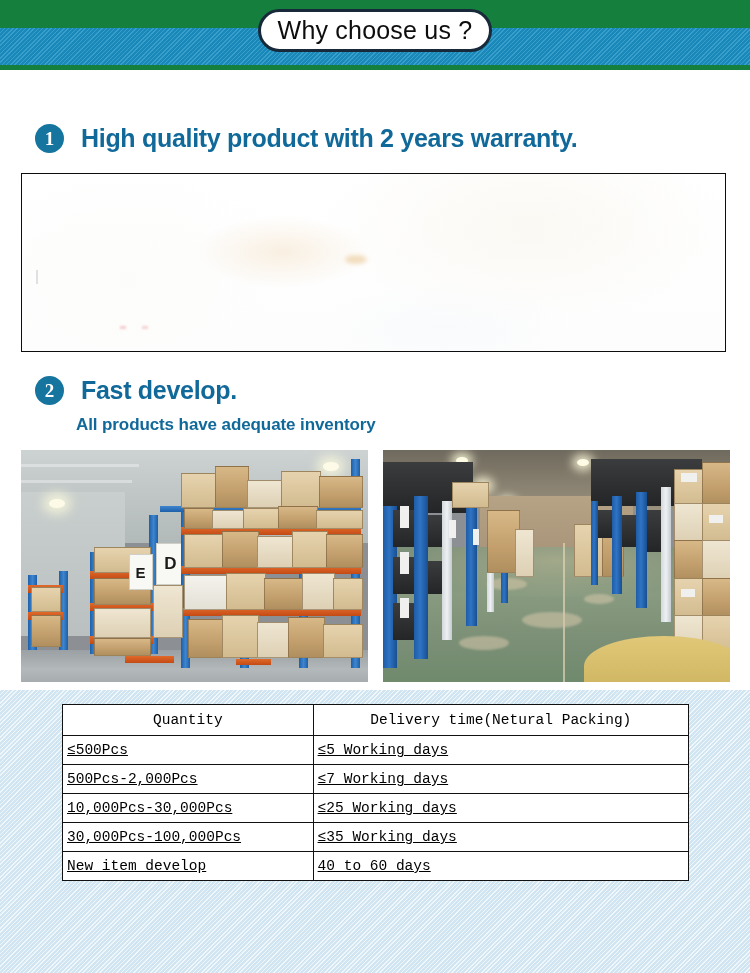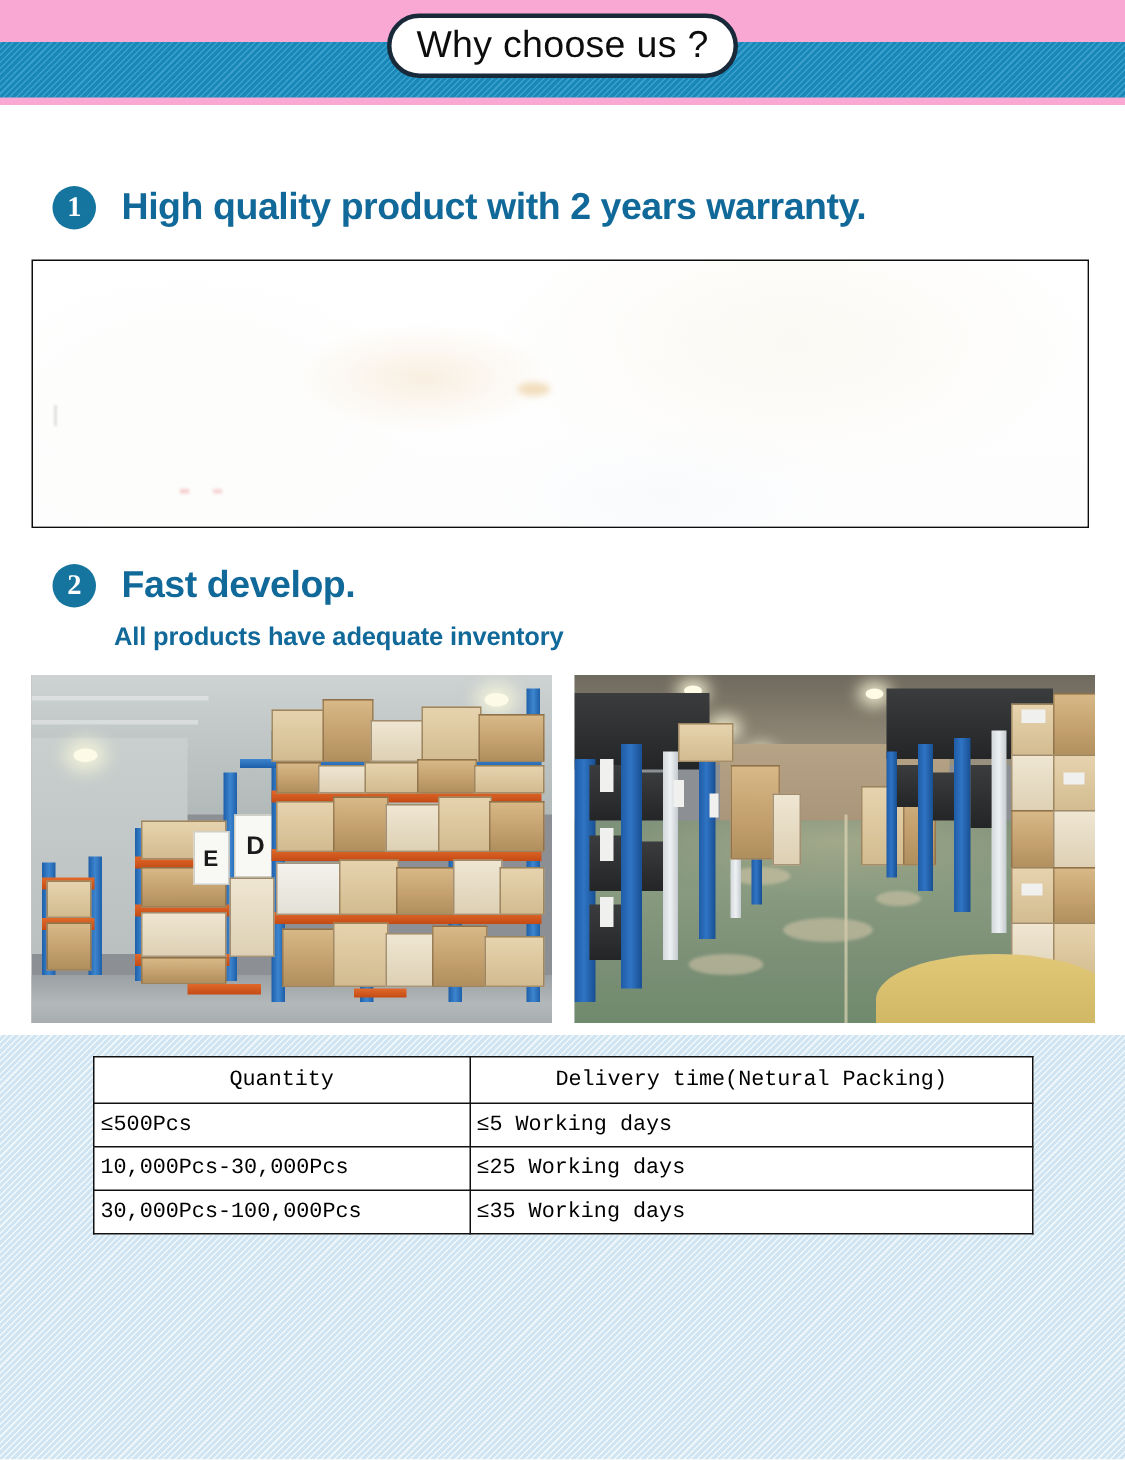--- a/index.html
+++ b/index.html
@@ -13,21 +13,21 @@
     position: relative;
     overflow: hidden;
     font-family: "Liberation Sans", sans-serif;
   }
 
   
   .header {
     position: absolute;
     left: 0; top: 0;
     width: 750px; height: 70px;
-    background: #f9a8d4;
+    background: #15803d;
   }
   .header-band {
     position: absolute;
     left: 0; top: 28px;
     width: 750px; height: 37px;
     background-color: #1b91c4;
     background-image: repeating-linear-gradient(
       135deg,
       rgba(255,255,255,0.13) 0px,
       rgba(255,255,255,0.13) 1px,
@@ -269,21 +269,21 @@
     color: #000000;
   }
   table.spec td, table.spec th {
     border: 1.6px solid #111111;
     height: 28px;
     padding: 0 4px;
     font-weight: normal;
     white-space: nowrap;
   }
   table.spec th { text-align: center; height: 30px; }
-  table.spec td { text-align: left; }
+  table.spec td { text-align: left; text-decoration: underline; }
   table.spec col.c1 { width: 251px; }
   table.spec col.c2 { width: 376px; }
 </style>
 </head>
 <body>
 
 <div class="header">
   <div class="header-band"></div>
   <div class="header-pill">
     <span>Why choose us ?</span>
@@ -465,22 +465,30 @@
         <th>Quantity</th>
         <th>Delivery time(Netural Packing)</th>
       </tr>
     </thead>
     <tbody id="spec-body">
         <tr>
           <td>≤500Pcs</td>
           <td>≤5 Working days</td>
         </tr>
         <tr>
+          <td>500Pcs-2,000Pcs</td>
+          <td>≤7 Working days</td>
+        </tr>
+        <tr>
           <td>10,000Pcs-30,000Pcs</td>
           <td>≤25 Working days</td>
         </tr>
         <tr>
           <td>30,000Pcs-100,000Pcs</td>
           <td>≤35 Working days</td>
         </tr>
+        <tr>
+          <td>New item develop</td>
+          <td>40 to 60 days</td>
+        </tr>
       </tbody>
   </table>
 </div>
 
 </body></html>

